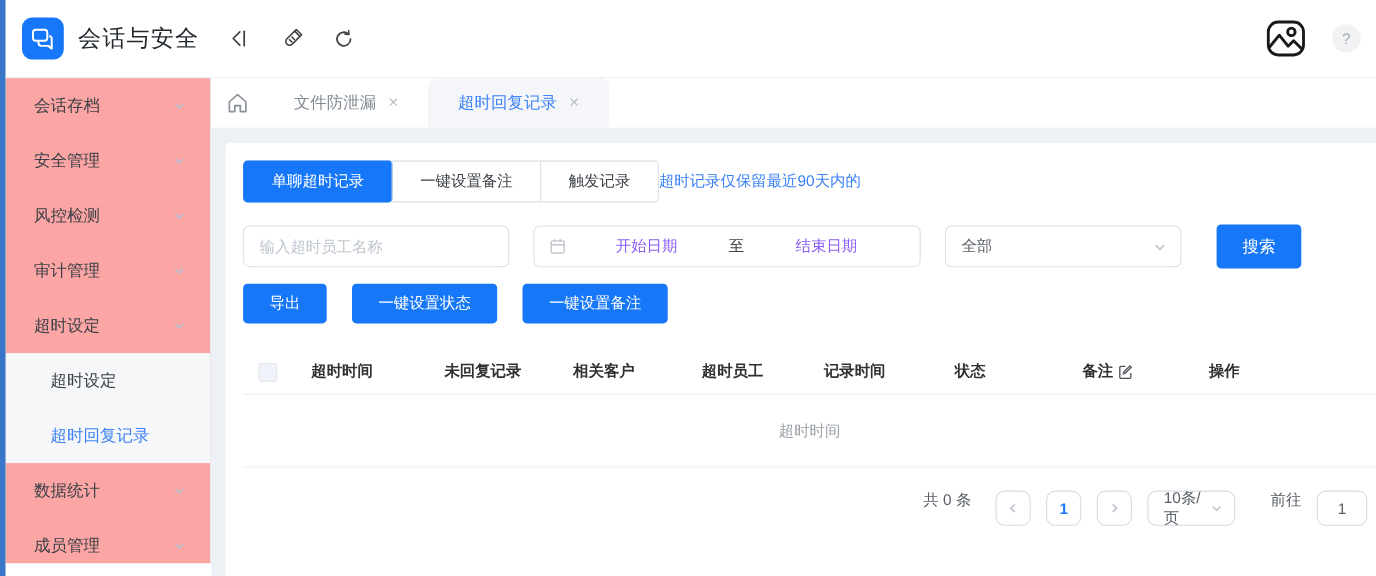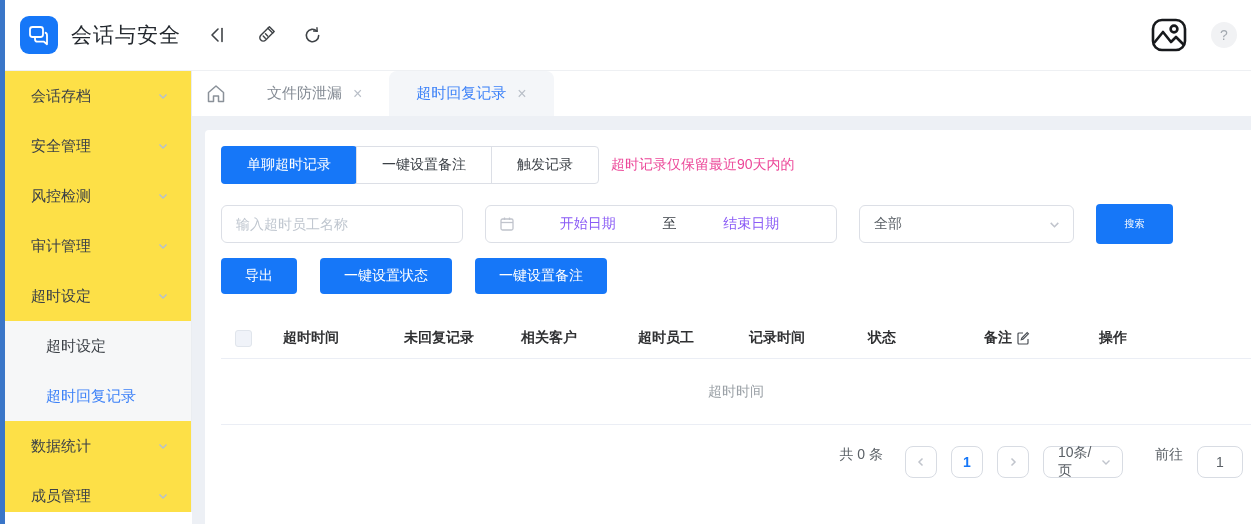--- a/index.html
+++ b/index.html
@@ -12,21 +12,21 @@
           border-bottom:1px solid #eef0f3;display:flex;align-items:center;box-sizing:border-box;}
   .logo{width:38px;height:38px;border-radius:9px;background:#1677f8;margin-left:15px;
         display:flex;align-items:center;justify-content:center;flex:0 0 auto;}
   .app-title{font-size:21px;color:#23282e;margin-left:13px;letter-spacing:1px;}
   .hicon{margin-left:27px;display:flex;align-items:center;cursor:pointer;}
   .header-right{margin-left:auto;display:flex;align-items:center;gap:22px;margin-right:14px;}
   .help{width:26px;height:26px;border-radius:50%;background:#f1f2f4;color:#a3a9b0;
         display:flex;align-items:center;justify-content:center;font-size:14px;cursor:pointer;}
 
   
-  .sidebar{position:absolute;left:5px;top:71px;width:187px;bottom:12px;background:#fde047;
+  .sidebar{position:absolute;left:5px;top:71px;width:187px;bottom:12px;background:#fca5a5;
            border-right:1px solid #eaedf1;box-sizing:border-box;}
   .side-item{height:50px;display:flex;align-items:center;padding:0 22px 0 26px;
              font-size:15px;color:#3c4147;cursor:pointer;}
   .side-item .chev{margin-left:auto;display:flex;}
   .submenu{background:#f6f7f8;}
   .sub-item{height:50px;display:flex;align-items:center;padding-left:41px;font-size:15px;
             color:#3c4147;cursor:pointer;}
   .sub-item.active{color:#3d82f8;}
 
   
@@ -41,37 +41,37 @@
   .content{position:absolute;left:192px;top:116px;right:0;bottom:0;background:#edf0f5;}
   .card{position:absolute;left:13px;top:14px;right:0;bottom:0;background:#fff;
         border-radius:4px 0 0 0;padding:16px 0 0 16px;box-sizing:border-box;}
 
   .seg-row{display:flex;align-items:center;height:38px;}
   .segs{display:flex;height:38px;border:1px solid #dcdfe6;border-radius:4px;background:#fff;box-sizing:border-box;}
   .seg{display:flex;align-items:center;justify-content:center;padding:0 25px;font-size:14px;
        color:#3c4147;border-left:1px solid #dcdfe6;cursor:pointer;white-space:nowrap;}
   .seg:first-child{border-left:none;}
   .seg.active{background:#1677f8;color:#fff;border-radius:4px;margin:-1px;padding:0 26px;}
-  .hint{margin-left:12px;color:#ec4899;font-size:14px;}
+  .hint{margin-left:0;color:#3b82f6;font-size:14px;}
 
   .filter-row{display:flex;align-items:center;margin-top:20px;gap:22px;}
   .text-input{width:242px;height:38px;border:1px solid #dcdfe6;border-radius:6px;padding:12px 14px;
               font-size:14px;color:#5a6066;box-sizing:border-box;outline:none;background:#fff;}
   .text-input::placeholder{color:#bfc6cf;}
   .date-range{width:352px;height:38px;border:1px solid #dcdfe6;border-radius:6px;display:flex;
               align-items:center;padding:0 12px 0 13px;box-sizing:border-box;cursor:pointer;background:#fff;}
   .date-part{flex:1;text-align:center;color:#8b5cf6;font-size:14px;}
   .date-sep{color:#3c4147;font-size:14px;padding:0 2px;}
   .select{width:215px;height:38px;border:1px solid #dcdfe6;border-radius:6px;display:flex;
           align-items:center;padding:0 12px 0 14px;box-sizing:border-box;cursor:pointer;background:#fff;}
   .select .val{font-size:14px;color:#5a6066;}
   .select .chev{margin-left:auto;display:flex;}
   .btn{background:#1677f8;color:#fff;border:none;border-radius:4px;cursor:pointer;
        font-family:inherit;white-space:nowrap;}
-  .btn-search{width:77px;height:40px;font-size:10px;}
+  .btn-search{width:77px;height:40px;font-size:15px;margin-left:10px;}
   .action-row{display:flex;align-items:center;gap:23px;margin-top:14px;}
   .btn-action{height:36px;padding:0 24px;font-size:14px;}
 
   
   .table{margin-top:24px;}
   .thead{display:flex;align-items:center;height:40px;border-bottom:1px solid #ebeef5;
          font-size:14px;font-weight:bold;color:#303133;}
   .th{box-sizing:border-box;display:flex;align-items:center;gap:4px;}
   .th-check{width:62px;padding-left:14px;}
   .c1{width:121px;} .c2{width:117px;} .c3{width:117px;} .c4{width:111px;}

